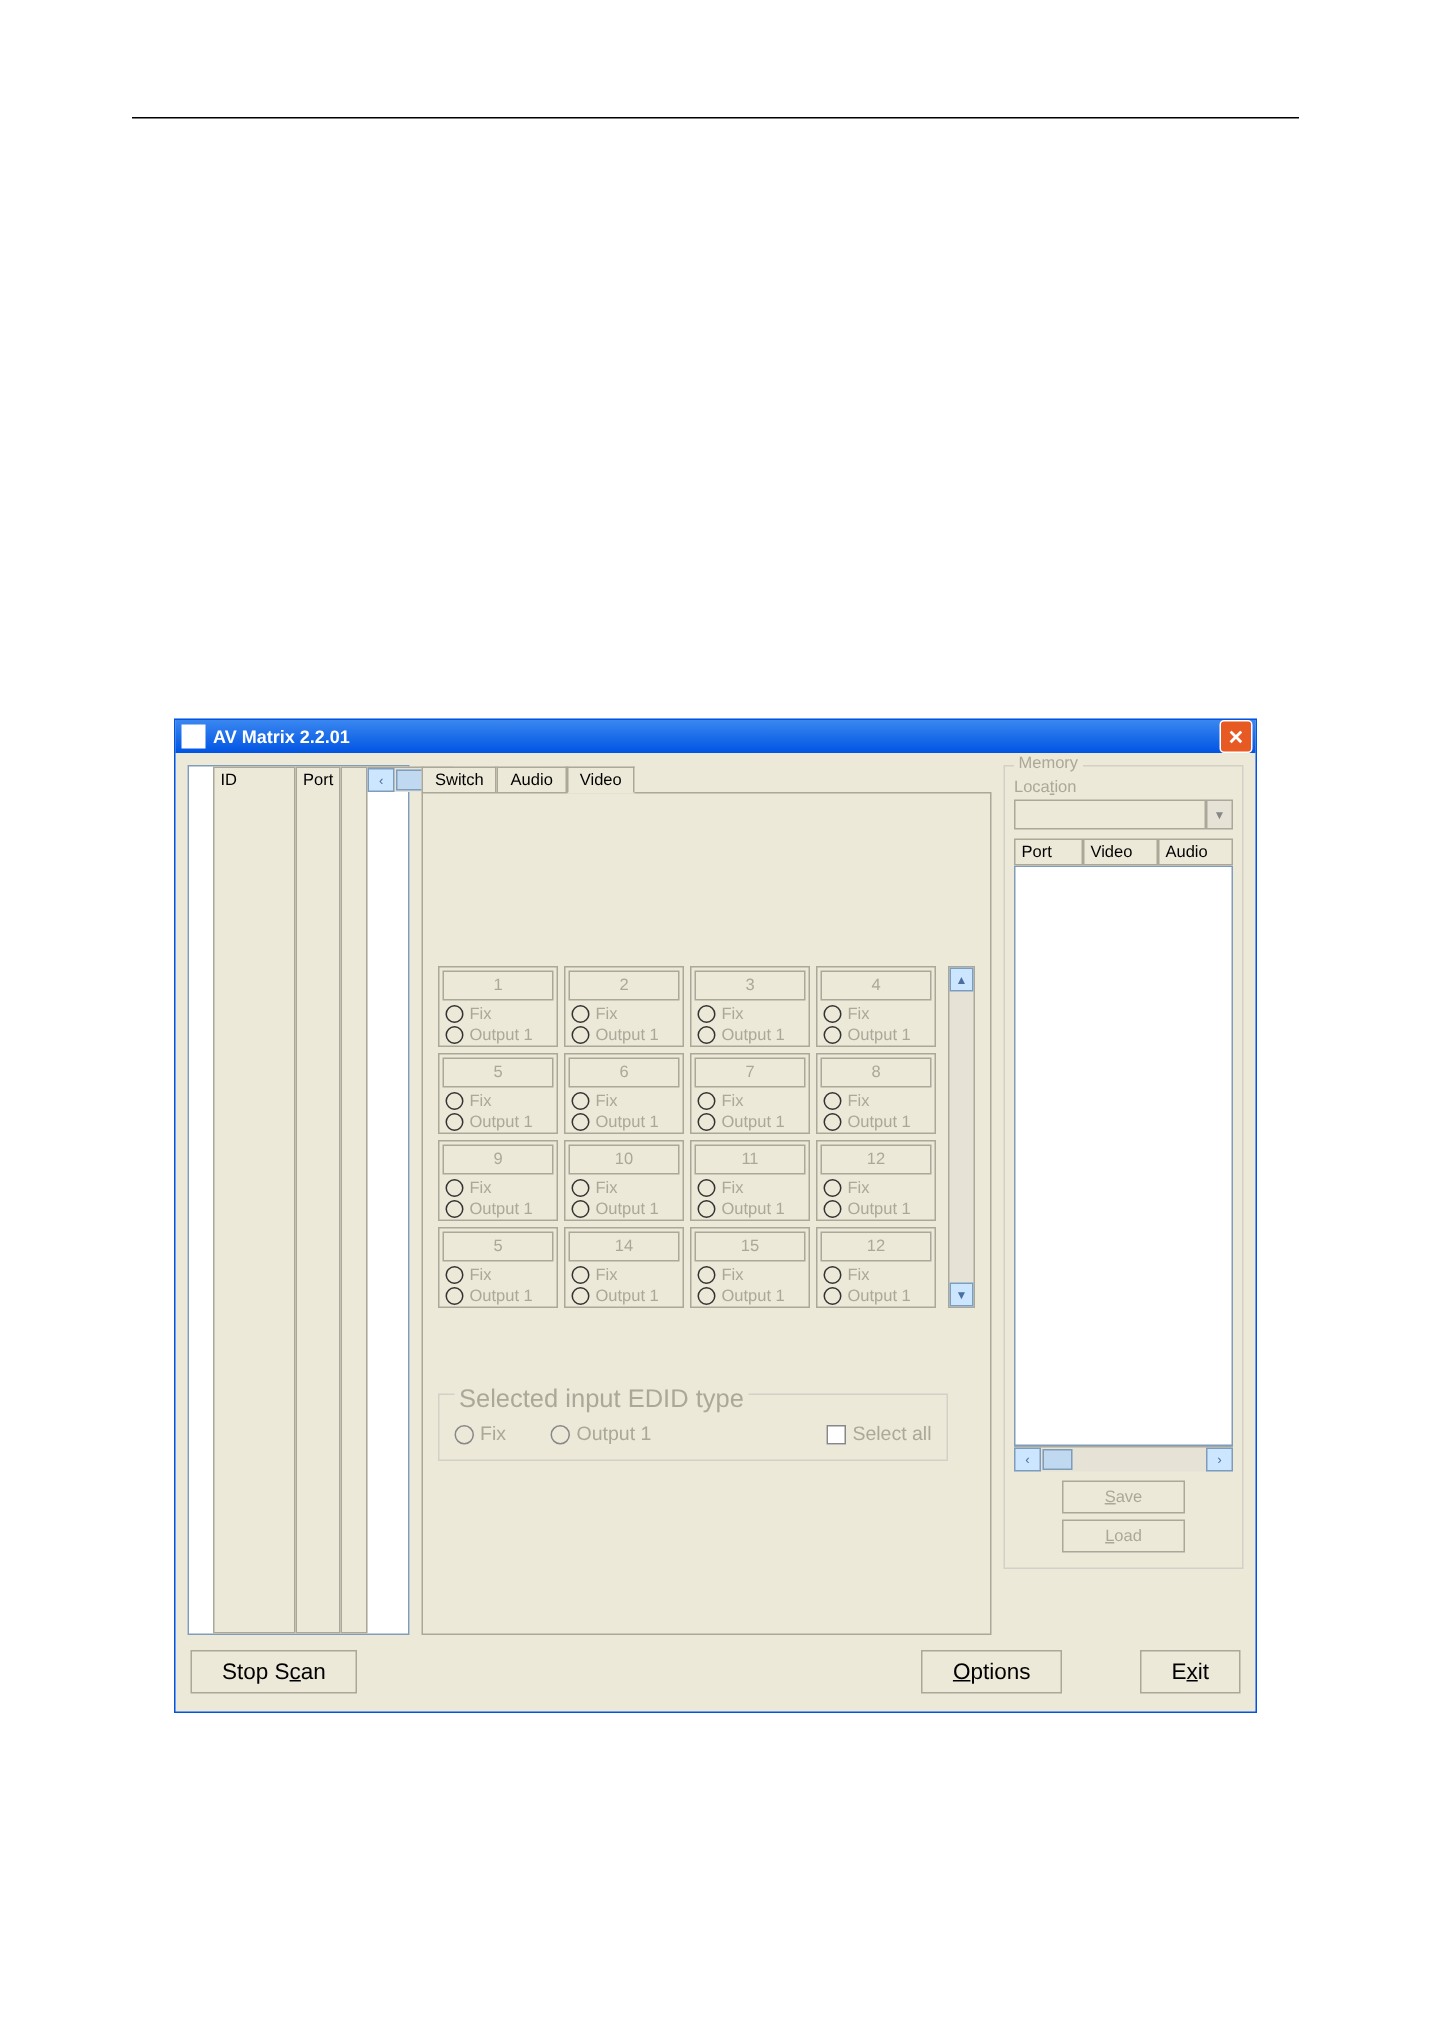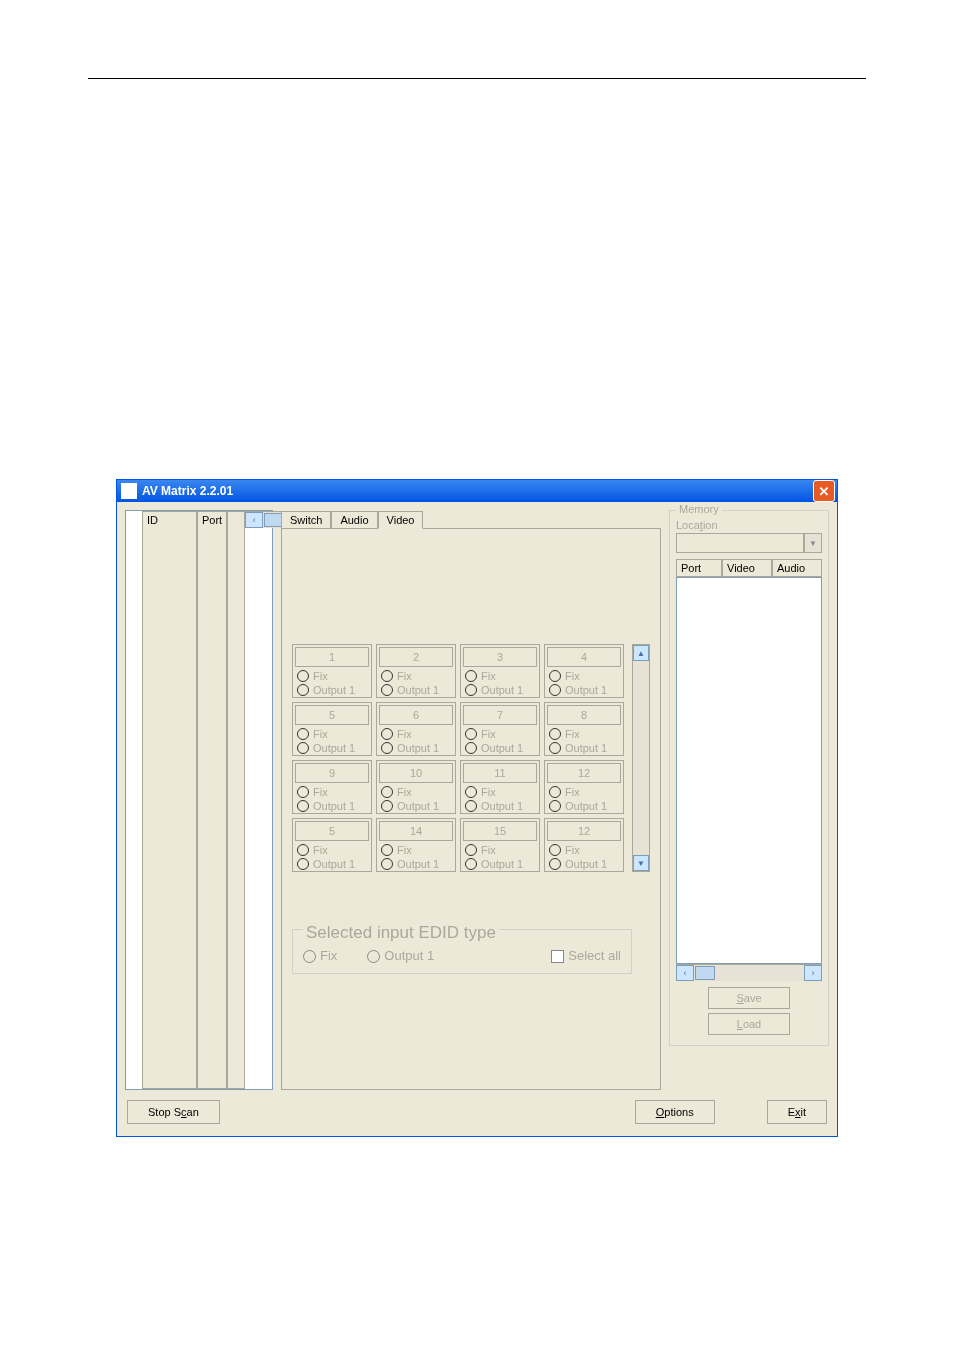--- a/index.html
+++ b/index.html
@@ -200,21 +200,21 @@
   .mem-list{border:1px solid #7f9db9;background:#fff;height:385px;}
   .mem-btns{margin-top:6px;}
   .btn {
     border:1px solid #aca899;background:#ece9d8;padding:4px 0;text-align:center;font-size:11px;
   }
   .btn.disabled{color:#aca899;}
   .bottom-row{
     display:flex;justify-content:space-between;padding:4px 2px;
   }
   .bbtn{
-    border:1px solid #aca899;background:#ece9d8;padding:5px 20px;font-size:11px;
+    border:1px solid #aca899;background:#ece9d8;padding:5px 20px;font-size:15px;
   }
   .u{text-decoration:underline;}
 </style>
 </head>
 <body>
 
 <div class="page-border"></div>
 
 <div class="window">
   <div class="titlebar">

